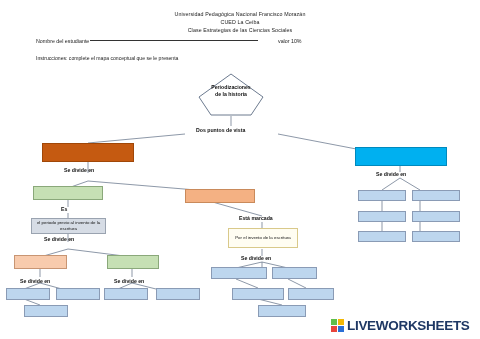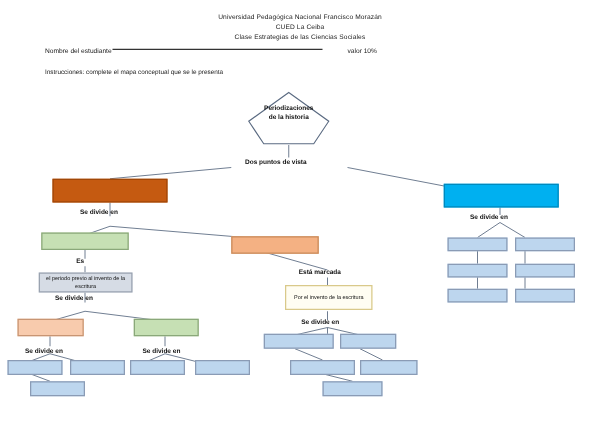--- a/index.html
+++ b/index.html
@@ -158,14 +158,23 @@
   <div class="node" style="left:288px;top:288px;width:46px;height:12px;"></div>
   <div class="node" style="left:258px;top:305px;width:48px;height:12px;"></div>
 
   <div class="node" style="left:358px;top:190px;width:48px;height:11px;"></div>
   <div class="node" style="left:412px;top:190px;width:48px;height:11px;"></div>
   <div class="node" style="left:358px;top:211px;width:48px;height:11px;"></div>
   <div class="node" style="left:412px;top:211px;width:48px;height:11px;"></div>
   <div class="node" style="left:358px;top:231px;width:48px;height:11px;"></div>
   <div class="node" style="left:412px;top:231px;width:48px;height:11px;"></div>
 
+  <div id="logo">
+    <span id="logo-mark">
+      <i style="background: rgb(95, 190, 74);"></i>
+      <i style="background: rgb(242, 183, 5);"></i>
+      <i style="background: rgb(232, 69, 60);"></i>
+      <i style="background: rgb(42, 111, 214);"></i>
+    </span>
+    <span id="logo-text">LIVEWORKSHEETS</span>
+  </div>
 
 </div>
 
 </body></html>

